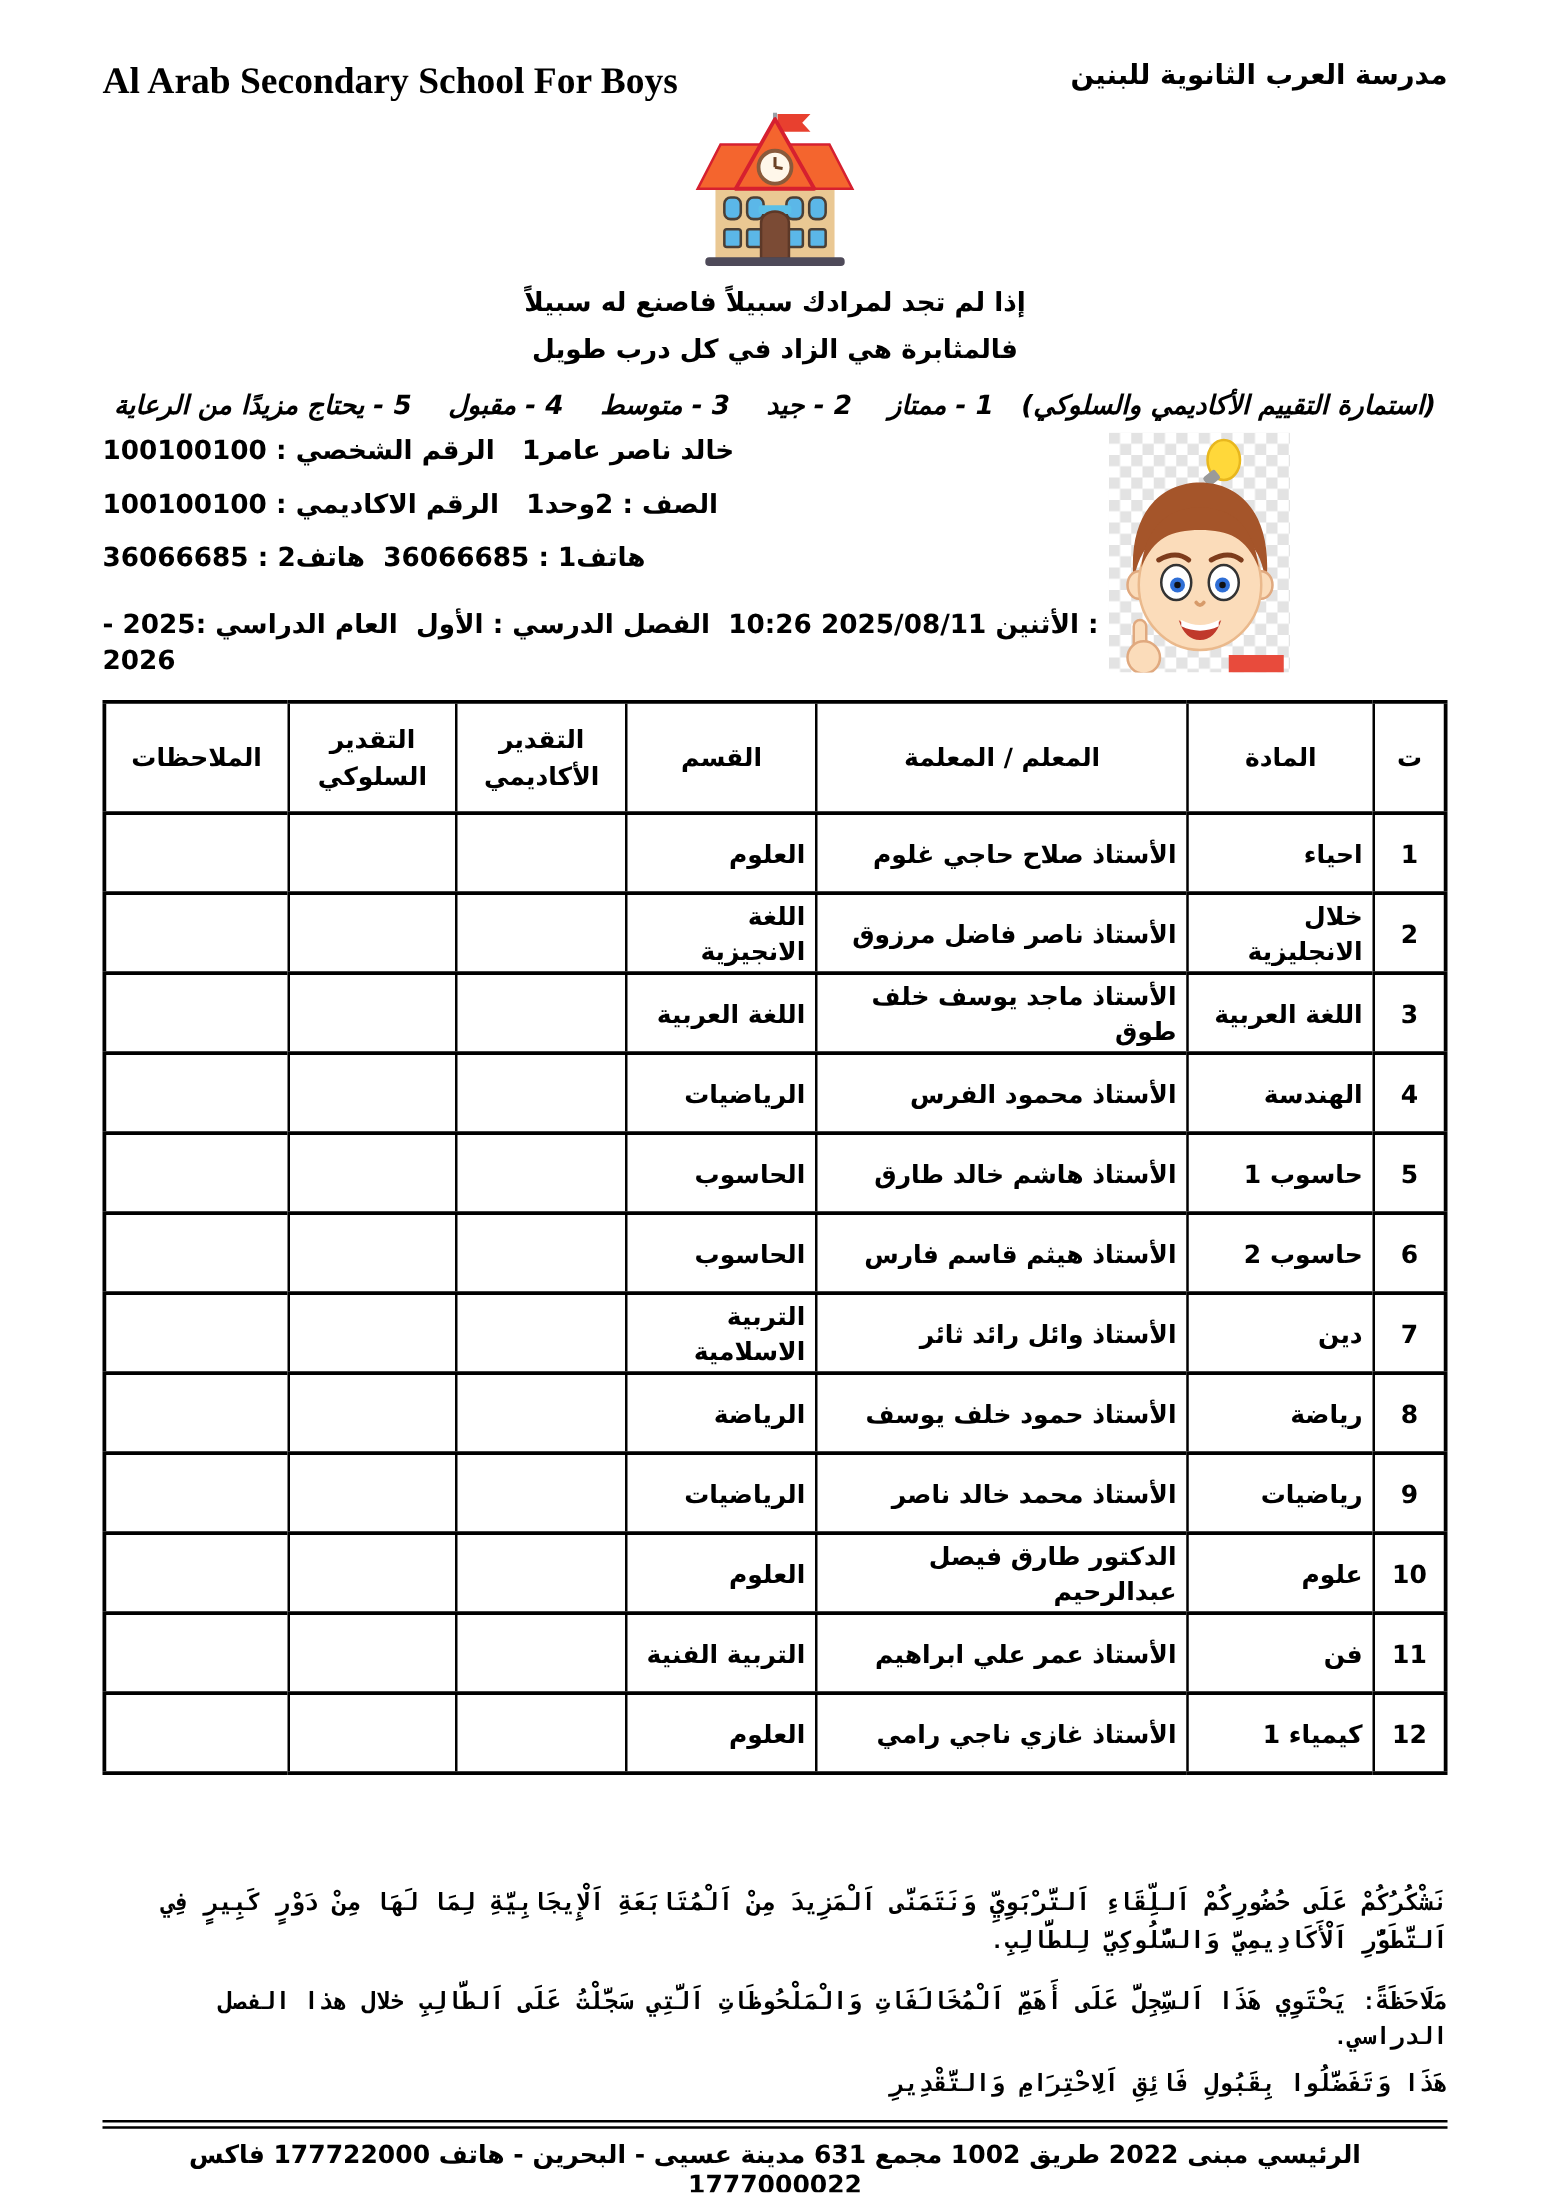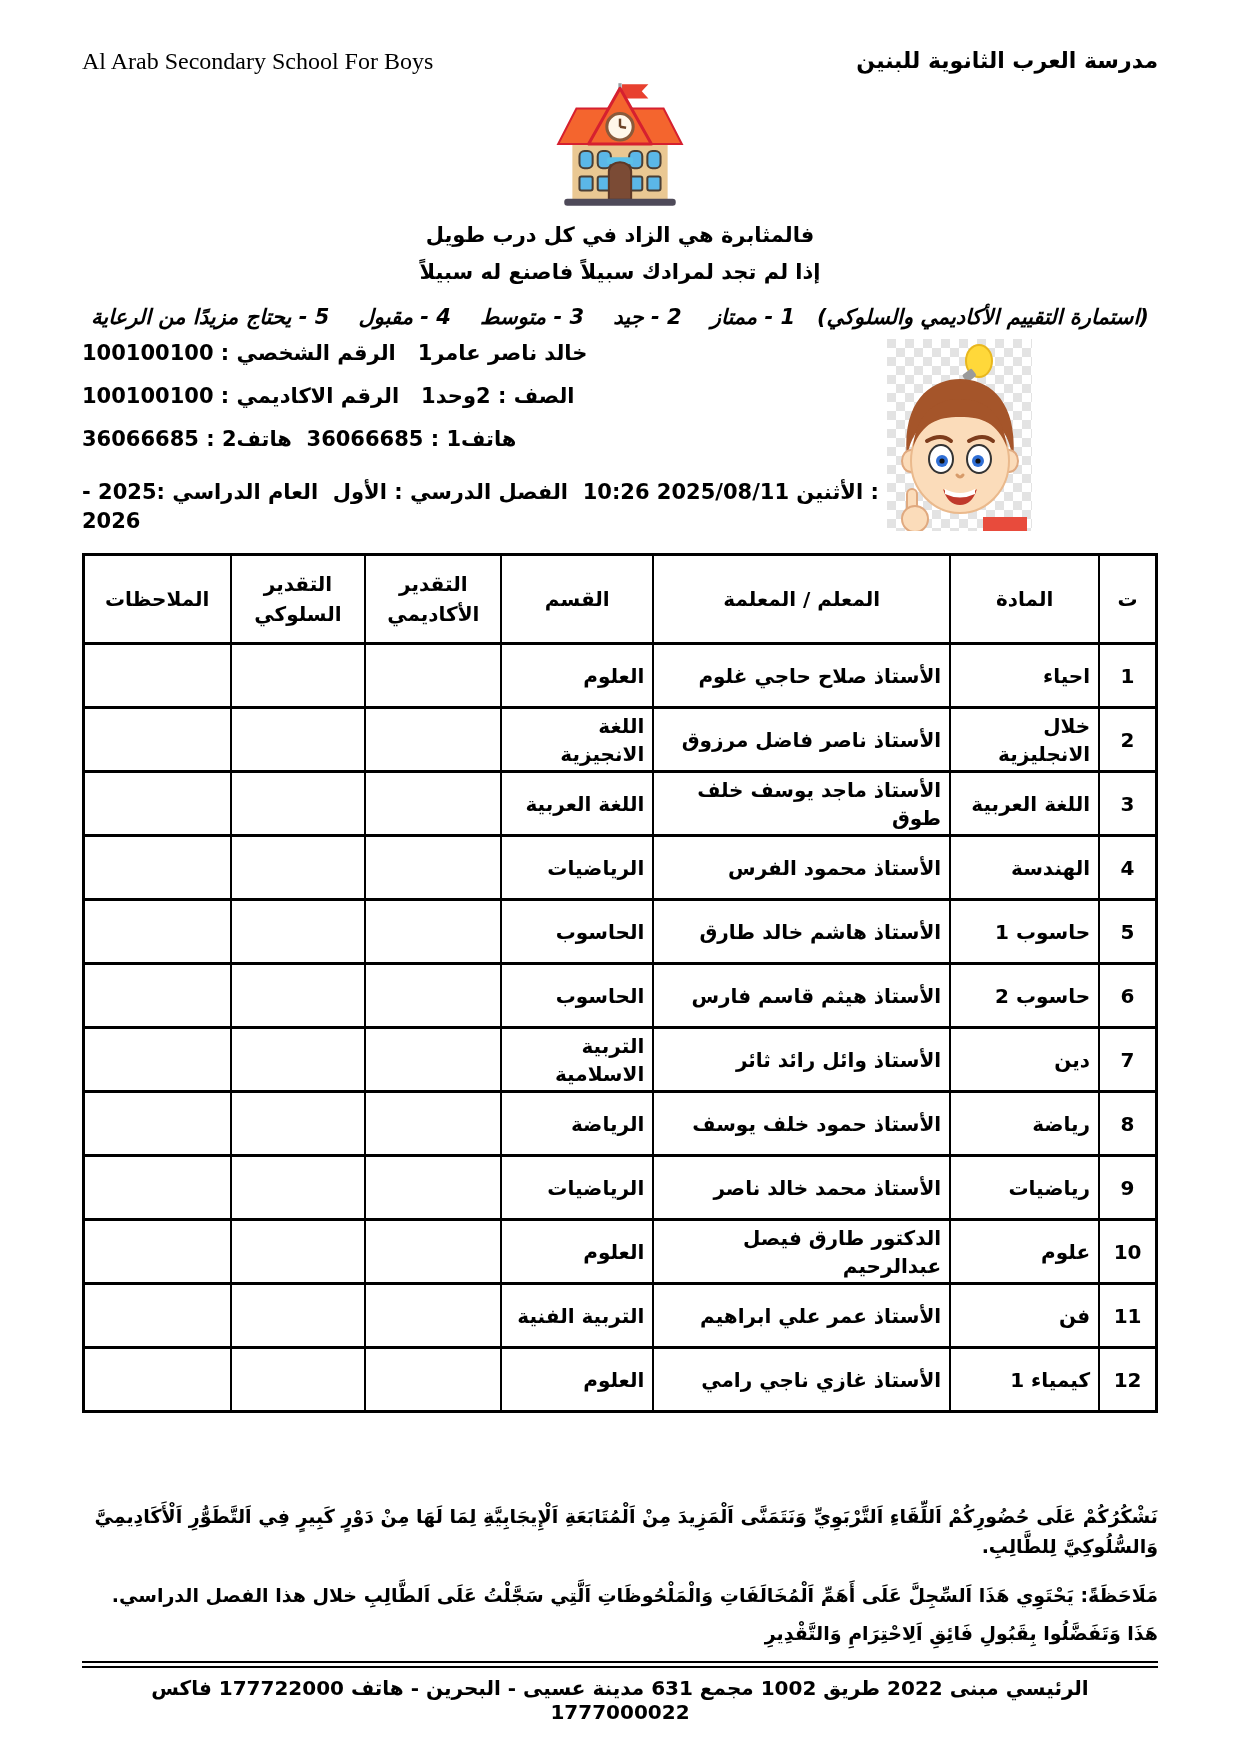--- a/index.html
+++ b/index.html
@@ -3,21 +3,21 @@
 <meta charset="utf-8">
 <style>
   html,body{margin:0;padding:0;background:#fff;}
   .page{
     width:1240px;height:1754px;background:#fff;position:relative;overflow:hidden;
     font-family:"DejaVu Sans",sans-serif;font-weight:bold;color:#000;
   }
   .content{width:1076px;margin:0 auto;}
   
   .topbar{display:flex;justify-content:space-between;align-items:flex-start;padding-top:48px;}
-  .school-en{font-family:"Liberation Serif",serif;font-size:24px;font-weight:normal;direction:ltr;}
+  .school-en{font-family:"Liberation Serif",serif;font-size:30px;font-weight:bold;direction:ltr;}
   .school-ar{font-size:22px;margin-left:44px;}
   
   .building-wrap{text-align:center;margin-top:6px;height:130px;}
   
   .motto{text-align:center;font-size:21px;line-height:37px;margin-top:6px;}
   
   .scale-line{direction:rtl;text-align:center;font-size:21px;margin-top:14px;white-space:pre-wrap;font-style:italic;}
   
   .student{direction:rtl;position:relative;margin-top:10px;height:200px;}
   .student .photo{position:absolute;top:0;left:auto;right:126px;width:145px;height:192px;}
@@ -27,21 +27,21 @@
   
   table.eval{direction:rtl;border-collapse:collapse;margin:14px auto 0 auto;width:1076px;
              table-layout:fixed;font-size:20px;}
   table.eval{border:3px solid #000;}
   table.eval th, table.eval td{border:2px solid #000;border-top-width:3px;border-bottom-width:3px;
              font-weight:bold;vertical-align:middle;padding:2px 8px;overflow:hidden;}
   table.eval th{height:82px;text-align:center;line-height:30px;}
   table.eval td{height:57px;text-align:right;line-height:28px;}
   td.c-num{text-align:center !important;}
   
-  .closing{direction:rtl;text-align:right;font-size:19px;margin-top:88px;}
+  .closing{direction:rtl;text-align:right;font-size:19px;margin-top:88px;font-family:Liberation Mono, monospace;}
   .closing .cl1{margin-bottom:20px;line-height:30px;}
   .closing .cl2{margin-bottom:10px;line-height:28px;}
   .closing .cl3{margin-bottom:10px;line-height:28px;}
   .closing .cl4{line-height:28px;}
   
   .double-rule{border-top:7px double #000;margin-top:14px;}
   .address{direction:rtl;text-align:center;font-size:20px;margin-top:8px;}
 </style>
 </head>
 <body>
@@ -72,22 +72,22 @@
         <rect x="53" y="94" width="13" height="14" rx="2" fill="#5bb7e8" stroke="#4b3f35" stroke-width="2"></rect>
         <rect x="84" y="94" width="13" height="14" rx="2" fill="#5bb7e8" stroke="#4b3f35" stroke-width="2"></rect>
         <rect x="102" y="94" width="13" height="14" rx="2" fill="#5bb7e8" stroke="#4b3f35" stroke-width="2"></rect>
         <rect x="62" y="75" width="26" height="7" rx="2" fill="#5bc0e8"></rect>
         <path d="M64,117 v-28 a11,9 0 0 1 22,0 v28 z" fill="#7b4b35" stroke="#5d3827" stroke-width="2"></path>
         <rect x="20" y="116" width="110" height="7" rx="3" fill="#4e4a59"></rect>
       </svg>
     </div>
 
     <div class="motto" dir="rtl">
+      <div>إذا لم تجد لمرادك سبيلاً فاصنع له سبيلاً</div>
       <div>فالمثابرة هي الزاد في كل درب طويل</div>
-      <div>إذا لم تجد لمرادك سبيلاً فاصنع له سبيلاً</div>
     </div>
 
     <div class="scale-line">(استمارة التقييم الأكاديمي والسلوكي)   1 - ممتاز    2 - جيد    3 - متوسط    4 - مقبول    5 - يحتاج مزيدًا من الرعاية</div>
 
     <div class="student">
       <div class="photo">
         <svg width="145" height="192" viewBox="0 0 145 192" aria-hidden="true">
           <defs>
             <pattern id="checker" width="18" height="18" patternUnits="userSpaceOnUse">
               <rect width="18" height="18" fill="#ffffff"></rect>

